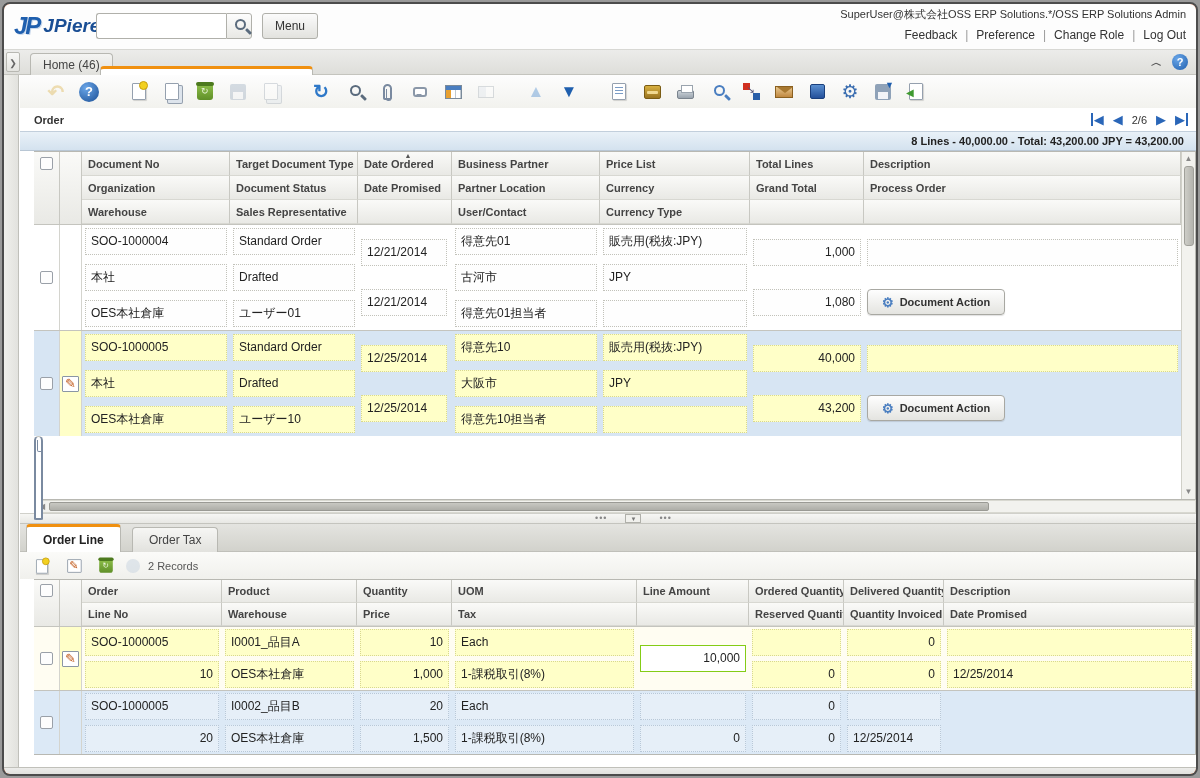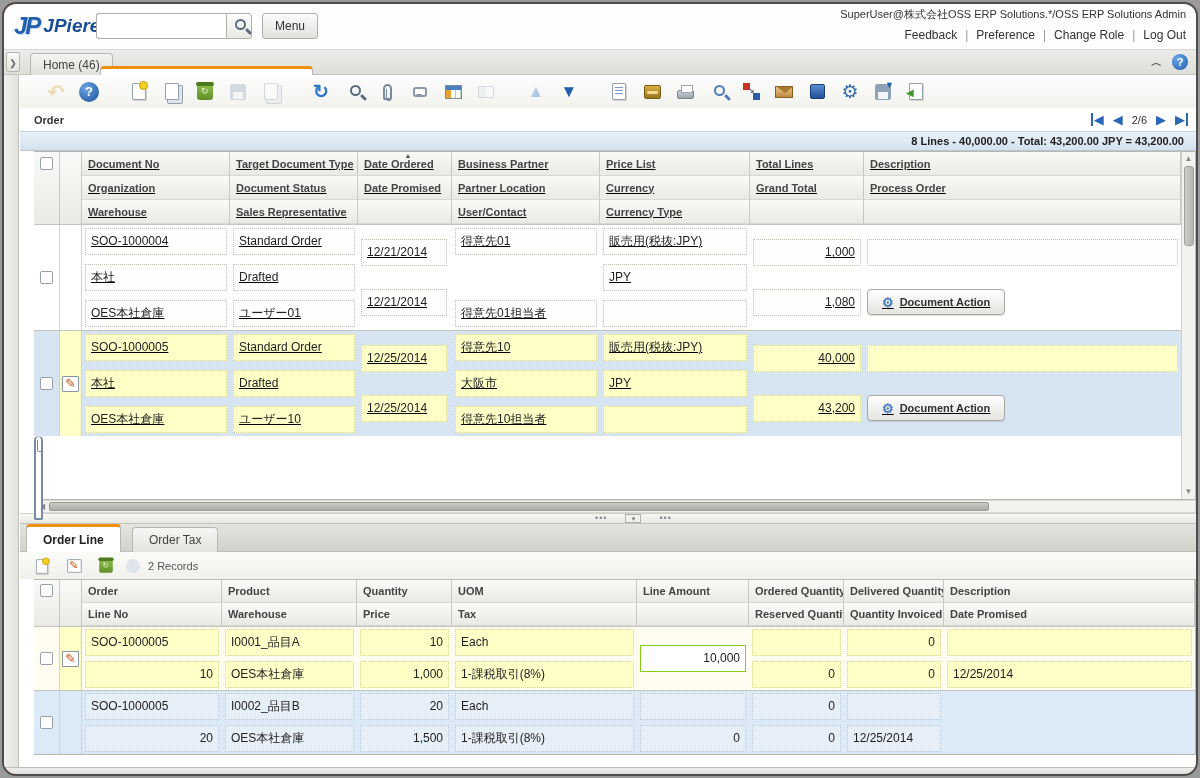--- a/index.html
+++ b/index.html
@@ -1,18 +1,18 @@
 <!DOCTYPE html>
 <html><head>
 <meta charset="utf-8">
 <style>
   * { box-sizing: border-box; margin: 0; padding: 0; }
   html,body { width:1200px; height:778px; }
   body { font-family:"Liberation Sans", sans-serif; background:#9a9a9a; }
-  .window { position:relative; width:1196px; height:774px; margin:2px; border:2px solid #4c4c4c; border-radius:14px; background:#c2410c; overflow:hidden; }
+  .window { position:relative; width:1196px; height:774px; margin:2px; border:2px solid #4c4c4c; border-radius:8px; background:#c2410c; overflow:hidden; }
 
   
   .hdr { position:relative; height:46px; background:#fdfdfd; border-bottom:1px solid #d8d8d4; }
   .logo { position:absolute; left:10px; top:8px; display:flex; align-items:center; }
   .logo-jp { font-weight:bold; font-style:italic; font-size:24px; color:#1f5fae; letter-spacing:-2px; text-shadow:1px 1px 0 #c8d8ec; }
   .logo-txt { font-weight:bold; font-style:italic; font-size:19px; color:#1a4e94; margin-left:4px; }
   .srch { position:absolute; left:92px; top:9px; width:130px; height:26px; border:1px solid #b0b0aa; border-right:none; border-radius:3px 0 0 3px; padding:0 6px; font-size:12px; background:#fff; }
   .srch-btn { position:absolute; left:222px; top:9px; width:26px; height:26px; border:1px solid #b0b0aa; border-radius:0 3px 3px 0; background:linear-gradient(#fdfdfd,#e8e8e4); display:flex; align-items:center; justify-content:center; cursor:pointer; }
   .menu-btn { position:absolute; left:258px; top:9px; height:26px; padding:0 12px; border:1px solid #b0b0aa; border-radius:3px; background:linear-gradient(#fbfbfb,#e2e2de); font-size:12px; color:#333; cursor:pointer; }
   .userline { position:absolute; right:10px; top:3px; font-size:11px; color:#333; }
@@ -94,21 +94,21 @@
 
   
   .cb { width:13px; height:13px; background:#fdfdfd; border:1px solid #9aa0a8; border-radius:2px; display:inline-block; cursor:pointer; }
   .edit-ind { width:17px; height:16px; background:#fff; border:1px solid #8a96a4; border-radius:1px; position:relative; display:inline-block; }
   .edit-ind::after { content:"✎"; position:absolute; left:2px; top:-1px; font-size:13px; color:#c05818; }
   .hcell { border-right:1px solid #c8c8c2; border-bottom:1px solid #d8d8d2; font-size:11px; font-weight:bold; color:#444; padding:0 6px; display:flex; align-items:center; white-space:nowrap; overflow:hidden; position:relative; background:linear-gradient(#fafaf8,#e9e9e5); }
   .sortcaret { position:absolute; top:0; left:50%; font-size:7px; color:#555; }
 
   
   .tblwrap { display:flex; border:1px solid #b8b8b2; border-left:none; margin-left:14px; height:349px; }
-  .tbl { width:1152px;text-decoration:underline; }
+  .tbl { width:1152px; }
   .thead { display:grid; grid-template-columns:26px 22px 148px 128px 94px 148px 150px 114px 1fr; }
   .thead .gut { grid-row:1 / 4; border-right:1px solid #c8c8c2; background:linear-gradient(#fafaf8,#e9e9e5); display:flex; justify-content:center; padding-top:5px; }
   .thead .hcell { height:24px; }
   .rec { display:grid; grid-template-columns:26px 22px 148px 128px 94px 148px 150px 114px 1fr; border-top:1px solid #c4c4be; height:106px; background:#fff; }
   .rec.sel { background:#d7e5f3; }
   .rec.clip { height:84px; overflow:hidden; }
   .rec .gut { border-right:1px solid #d4d4ce; display:flex; align-items:center; justify-content:center; }
   .rec .gut.yel { background:#ffffc8; }
   .col3, .col2, .cold { display:flex; flex-direction:column; padding:3px 3px; overflow:hidden; }
   .col3 { justify-content:space-between; }
@@ -349,20 +349,21 @@
                 <span class="fld">Standard Order</span>
                 <span class="fld">Drafted</span>
                 <span class="fld">ユーザー01</span>
               </span>
             <span class="col2">
                 <span class="fld datef">12/21/2014</span>
                 <span class="fld datef">12/21/2014</span>
               </span>
             <span class="col3">
                 <span class="fld">得意先01</span>
+                <span class="fld">古河市</span>
                 <span class="fld">得意先01担当者</span>
               </span>
             <span class="col3">
                 <span class="fld">販売用(税抜:JPY)</span>
                 <span class="fld">JPY</span>
                 <span class="fld"></span>
               </span>
             <span class="col2">
                 <span class="fld num">1,000</span>
                 <span class="fld num">1,080</span>

